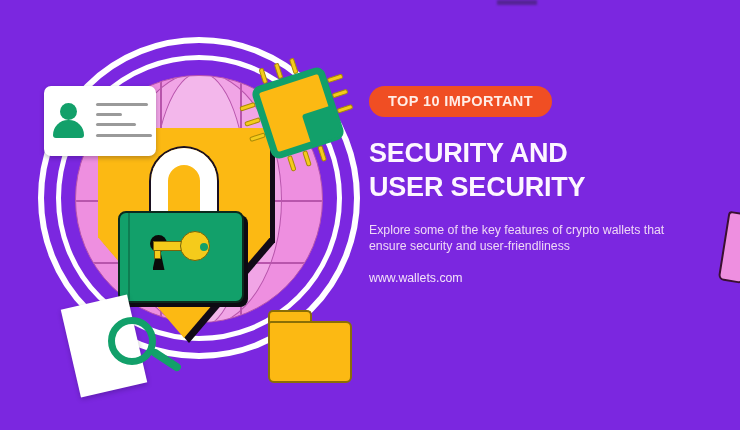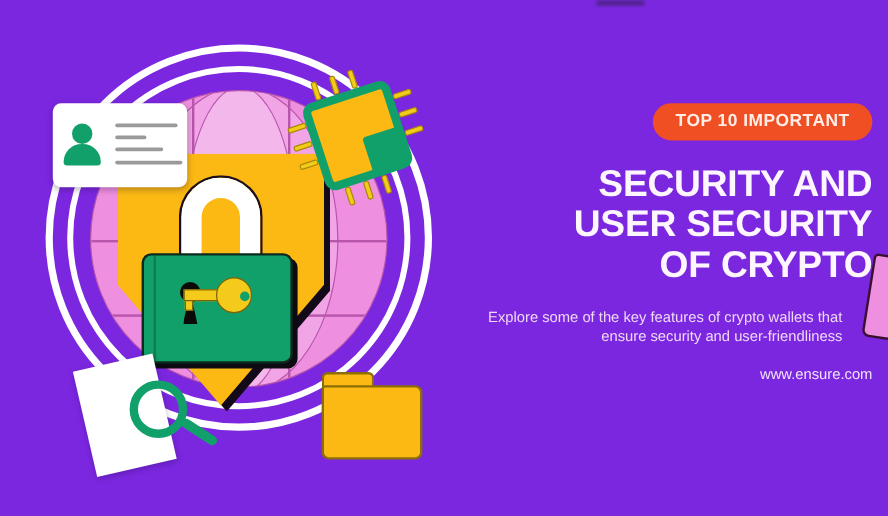--- a/index.html
+++ b/index.html
@@ -227,33 +227,33 @@
     border-bottom:none; border-radius:5px 5px 0 0;
   }
   .folder-body {
     position:absolute; left:258px; top:296px;
     width:84px; height:62px;
     background:#FCB913; border:2px solid #8a6e06;
     border-radius:3px 6px 6px 6px;
   }
 
   
-  .content { position:absolute; left:387px; top:86px; width:340px;text-align:right; }
+  .content { position:absolute; left:369px; top:86px; width:340px; }
   .badge {
     display:inline-block;
     background:#F04E23; color:#FFEDE6;
     font-size:14.5px; font-weight:bold;
     letter-spacing:0.4px;
     padding:7px 19px 8px 19px;
     border-radius:18px;
   }
   .headline {
     margin-top:19px;
     color:#FDF6FF;
-    font-size:31px; font-weight:bold;
+    font-size:27px; font-weight:bold;
     line-height:34px;
     letter-spacing:-0.2px;
   }
   .sub {
     margin-top:19px;
     color:#EFD8F6;
     font-size:12.3px; line-height:15.5px;
     max-width:315px;
   }
   .url {
@@ -334,20 +334,19 @@
     <div class="folder-tab"></div>
     <div class="folder-body"></div>
   </div>
 
   <div class="content">
     <div class="badge">TOP 10 IMPORTANT</div>
 
     <div class="headline">
       <div>SECURITY AND</div>
       <div>USER SECURITY</div>
-      <div>OF CRYPTO</div>
     </div>
 
     <div class="sub">Explore some of the key features of crypto wallets that ensure security and user-friendliness</div>
-    <div class="url">www.ensure.com</div>
+    <div class="url">www.wallets.com</div>
   </div>
 
 </div>
 
 </body></html>

